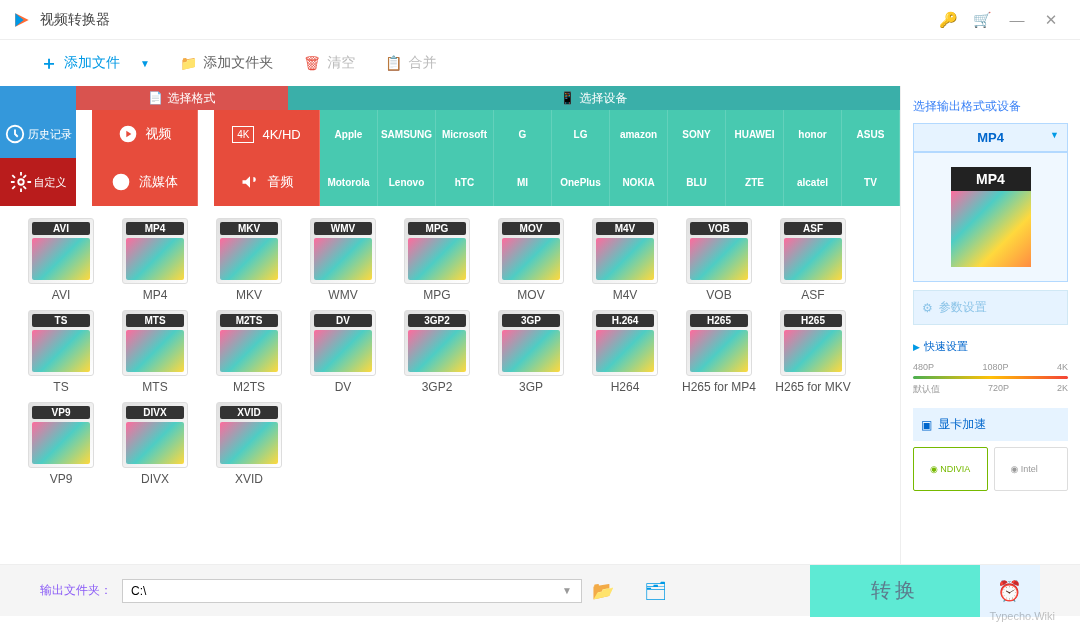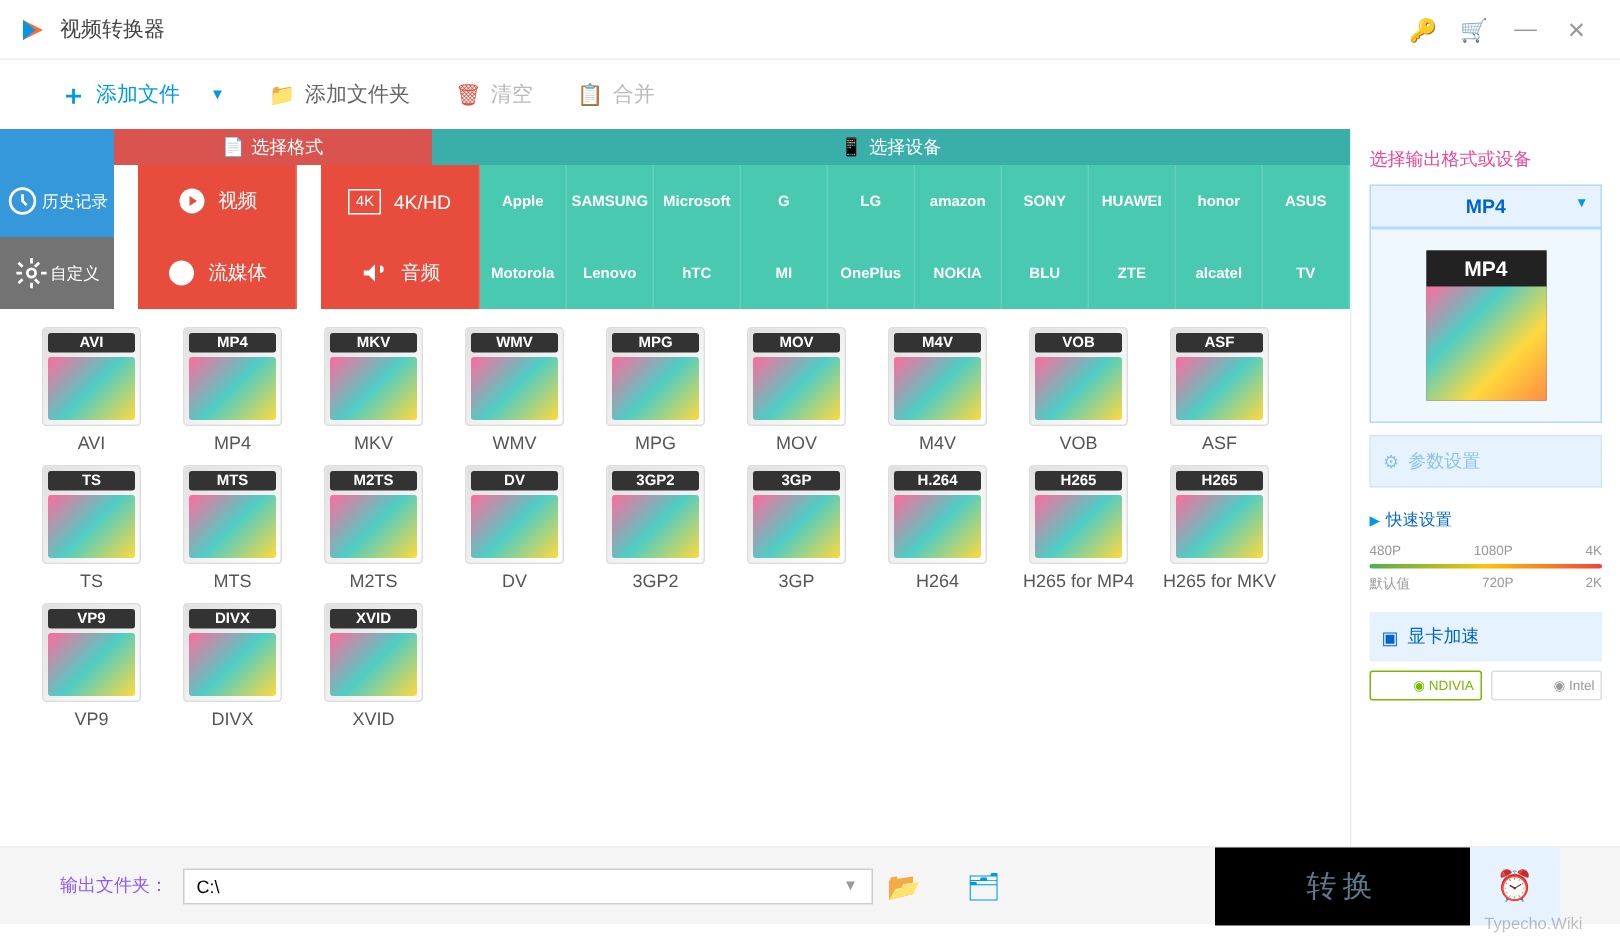--- a/index.html
+++ b/index.html
@@ -24,60 +24,60 @@
 
 .tabs-row { display: flex; height: 24px; }
 .left-col { width: 76px; }
 .tab-header { flex: 1; background: #d9534f; color: #fff; font-size: 12px; display: flex; align-items: center; justify-content: center; gap: 4px; }
 .tab-header.device { background: #3aafa9; }
 
 .cat-row { display: flex; height: 48px; }
 .left-btn { width: 76px; display: flex; flex-direction: row; align-items: center; justify-content: center; color: #fff; font-size: 11px; gap: 2px; }
 .left-btn svg { width: 22px; height: 22px; }
 .history { background: #3498db; }
-.custom { background: #737373; }
+.custom { background: #b91c1c; }
 
 .cat-btn { flex: 1; background: #e74c3c; color: #fff; display: flex; align-items: center; justify-content: center; gap: 8px; font-size: 13px; border-right: 1px solid rgba(255,255,255,0.2); margin-left: 16px; }
 .cat-btn svg { width: 20px; height: 20px; }
 .brand-btn { flex: 1; background: #48c9b0; display: flex; align-items: center; justify-content: center; border-right: 1px solid rgba(255,255,255,0.15); color: #fff; font-size: 10px; font-weight: bold; }
 
 .format-grid { flex: 1; padding: 12px 18px; overflow-y: auto; display: flex; flex-wrap: wrap; gap: 8px 8px; align-content: flex-start; }
 .fmt-item { width: 86px; text-align: center; cursor: pointer; }
 .fmt-thumb { width: 66px; height: 66px; margin: 0 auto 4px; border: 1px solid #ddd; background: linear-gradient(135deg,#e0e0e0,#fff); position: relative; border-radius: 3px; display:flex; flex-direction:column; }
 .fmt-badge { background: #333; color: #fff; font-size: 10px; font-weight: bold; padding: 1px 0; border-radius: 2px; margin: 3px; text-align:center; }
 .fmt-body { flex:1; background: linear-gradient(135deg,#ff6b9d,#4ecdc4,#ffd93d); margin: 0 3px 3px; border-radius:2px; }
 .fmt-label { font-size: 12px; color: #555; }
 
-.side-title { font-size: 12px; color: #ec4899; margin-bottom: 8px; }
+.side-title { font-size: 12px; color: #3b82f6; margin-bottom: 8px; }
 .out-select { border: 1px solid #b3d9ff; background: #e6f3ff; padding: 6px; text-align: center; font-size: 13px; color: #0066cc; font-weight: bold; position: relative; }
 .out-select::after { content: "▼"; position: absolute; right: 8px; font-size: 9px; color: #0099e5; }
 .out-preview { height: 130px; border: 1px solid #b3d9ff; background: #f0f8ff; margin-top: 0; display: flex; align-items: center; justify-content: center; }
 .out-preview-inner { width: 80px; height: 100px; background: #333; display:flex; flex-direction:column; }
 .out-preview-inner .badge { background:#222; color:#fff; font-weight:bold; text-align:center; font-size:14px; padding:4px; }
 .out-preview-inner .img { flex:1; background: linear-gradient(135deg,#ff6b9d,#4ecdc4,#ffd93d,#ff8c42); }
 
 .param-btn { margin-top: 8px; padding: 8px; background: #e6f3ff; color: #8cc4e8; font-size: 12px; display: flex; align-items: center; gap: 6px; border: 1px solid #d0e8f5; }
 
 .quick-label { margin-top: 14px; font-size: 11px; color: #0066cc; display: flex; align-items: center; gap: 4px; }
 .quick-label::before { content: "▶"; color: #0099e5; font-size: 9px; }
 .slider-area { margin-top: 8px; }
 .slider-ticks { display: flex; justify-content: space-between; font-size: 9px; color: #999; gap: 12px; }
 .slider-bar { height: 3px; background: linear-gradient(to right, #4caf50, #ffc107, #f44336); margin: 4px 0; border-radius: 2px; }
 
 .gpu-btn { margin-top: 12px; padding: 8px; background: #e6f3ff; color: #0066cc; font-size: 12px; display: flex; align-items: center; gap: 6px; }
 .gpu-chips { margin-top: 6px; display: flex; gap: 6px; }
-.chip { flex: 1; border: 1px solid #ddd; padding: 4px; font-size: 9px; text-align: right; border-radius: 2px; }
+.chip { flex: 1; border: 1px solid #ddd; padding: 16px; font-size: 9px; text-align: left; border-radius: 2px; }
 .chip.nvidia { color: #76b900; border-color: #76b900; }
 .chip.intel { color: #999; }
 
 .bottom-bar { height: 52px; background: #f5f5f5; display: flex; align-items: center; padding: 0 40px; border-top: 1px solid #eee; }
 .out-label { font-size: 12px; color: #8b5cf6; margin-right: 10px; }
 .out-path { flex: 1; max-width: 460px; border: 1px solid #ccc; padding: 4px 8px; font-size: 12px; background: #fff; }
 .path-icons { display: flex; gap: 30px; margin-left: 20px; color: #0099e5; font-size: 18px; }
-.convert-btn { margin-left: auto; width: 170px; height: 52px; background: #000000; color: #5c7a8c; font-size: 20px; font-weight: 500; display: flex; align-items: center; justify-content: center; letter-spacing: 4px; }
+.convert-btn { margin-left: auto; width: 170px; height: 52px; background: #5eead4; color: #5c7a8c; font-size: 20px; font-weight: 500; display: flex; align-items: center; justify-content: center; letter-spacing: 4px; }
 .alarm-btn { width: 60px; height: 52px; background: #e6f3ff; display: flex; align-items: center; justify-content: center; color: #0099e5; font-size: 20px; }
 
 .watermark { position: absolute; right: 25px; bottom: 6px; font-size: 11px; color: rgba(0,0,0,0.25); }
 </style>
 </head>
 <body>
 
 <div class="titlebar">
   <svg class="logo" viewBox="0 0 24 24">
       <path fill="#ff6b35" d="M4 4l16 8-16 8z"></path>

